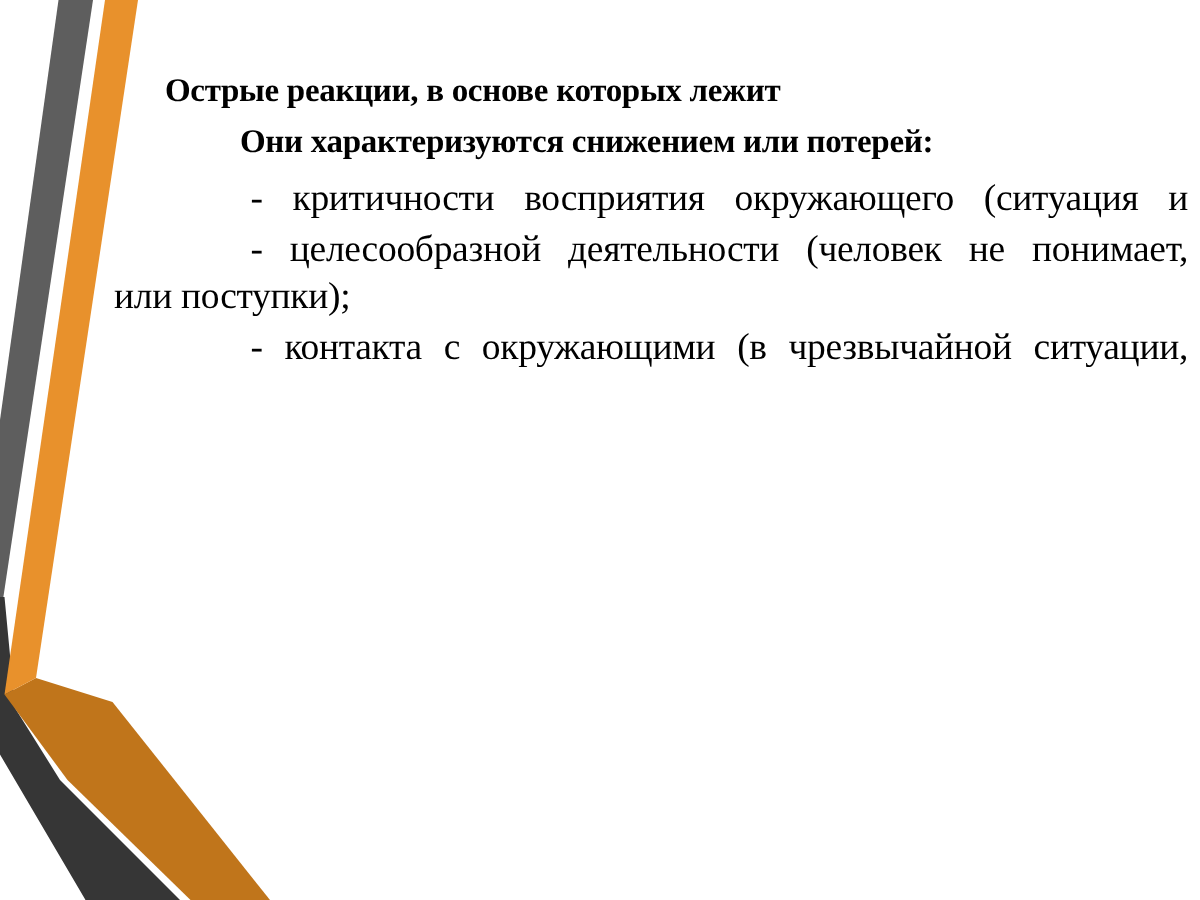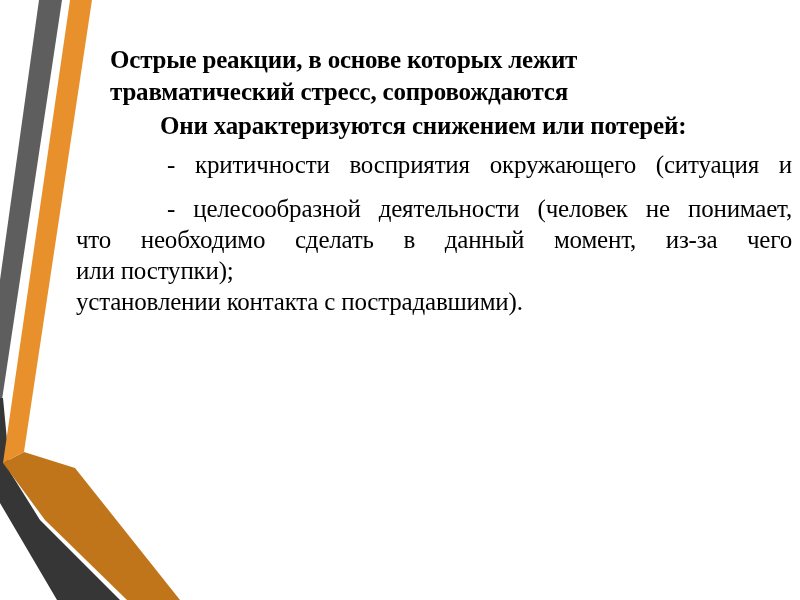--- a/index.html
+++ b/index.html
@@ -19,59 +19,57 @@
   }
   .text-block {
     position: absolute;
     left: 76px;
     top: 44px;
     width: 716px;
     color: #000000;
   }
   .h {
     font-weight: bold;
-    font-size: 25px;
+    font-size: 22px;
     line-height: 32px;
     white-space: nowrap;
     padding-left: 34px;
     letter-spacing: -0.2px;
   }
   .sub {
     padding-left: 84px;
     margin-top: 2px;
   }
   .b {
     font-size: 25px;
     line-height: 31px;
     white-space: nowrap;
     letter-spacing: -0.2px;
   }
   .first-b { margin-top: 7px; }
   .ind { padding-left: 91px; }
   .just { text-align: justify; text-align-last: justify; }
-  .gap { margin-top: 13px; }
+  .gap { margin-top: 3px; }
 </style>
 </head>
 <body>
 
 <div class="slide">
 
   <svg class="decor" viewBox="0 0 800 600" xmlns="http://www.w3.org/2000/svg" aria-hidden="true">
     <polygon points="39,0 62,0 0,413 0,280" fill="#5E5E5E"></polygon>
     <polygon points="0,398 3,398 10,472 40,520 120,600 57,600 0,503" fill="#363636"></polygon>
     <polygon points="24,452 75,468 180,600 127,600 45,520 3,463" fill="#C0751B"></polygon>
     <polygon points="70,0 92,0 24,452 3,463" fill="#E8912C"></polygon>
   </svg>
 
   <div class="text-block">
     <div class="h">Острые реакции, в основе которых лежит</div>
-    <div class="h">травматический стресс, сопровождаются</div>
 
     <div class="h sub">Они характеризуются снижением или потерей:</div>
 
     <div class="b ind just first-b">- критичности восприятия окружающего (ситуация и</div>
     <div class="b ind just gap">- целесообразной деятельности (человек не понимает,</div>
-    <div class="b just">что необходимо сделать в данный момент, из-за чего</div>
     <div class="b">или поступки);</div>
-    <div class="b">установлении контакта с пострадавшими).</div>
+    <div class="b ind just gap">- контакта с окружающими (в чрезвычайной ситуации,</div>
   </div>
 
 </div>
 
 </body></html>

